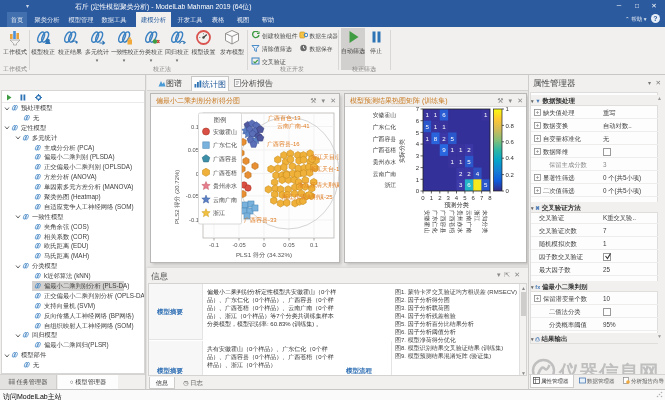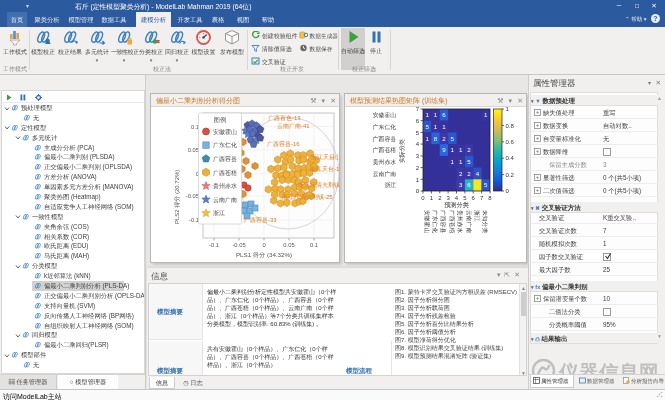--- a/index.html
+++ b/index.html
@@ -394,20 +394,34 @@
           <span style="position:absolute;left:31px;top:0;">无</span>
         </div>
 </div>
   </div>
   <div class="abs" style="left:0;top:299px;width:145px;height:14px;background:#f1f0ef;border-top:1px solid #d5d3d1;">
     <div class="abs" style="left:0;top:0;width:57px;height:14px;background:#e4e2e0;border-right:1px solid #cfcdcb;font-size:6.2px;color:#444;line-height:14px;text-align:center;white-space:nowrap;overflow:hidden;">▦ 任务管理器</div>
     <div class="abs" style="left:58px;top:0;width:60px;height:14px;background:#fdfdfd;font-size:6.2px;color:#333;line-height:14px;text-align:center;white-space:nowrap;overflow:hidden;">○ 模型管理器</div>
   </div>
 </div>
 <div class="abs" id="center">
+  <div id="doctabs">
+    <div class="dtab" style="left:11px;width:29px;"><svg width="8" height="8" style="vertical-align:-1px;">
+          <path d="M0.5 7.5 L3 2 L4.5 5 L6 3 L7.5 7.5 Z" fill="#4a9bd5"></path>
+        </svg>图谱</div>
+    <div class="dtab active" style="left:44px;width:38px;text-align:center;"><svg width="8" height="8" style="vertical-align:-1px;">
+          <rect x="0.5" y="4" width="1.8" height="3.5" fill="#2e74b5"></rect>
+          <rect x="3" y="2" width="1.8" height="5.5" fill="#2e74b5"></rect>
+          <rect x="5.5" y="0.5" width="1.8" height="7" fill="#2e74b5"></rect>
+        </svg>统计图</div>
+    <div class="dtab" style="left:87px;width:46px;"><svg width="7" height="8" style="vertical-align:-1px;">
+          <rect x="0.5" y="0.5" width="6" height="7" fill="#fff" stroke="#888" stroke-width="0.8"></rect>
+          <path d="M1.8 2.5 h3.4 M1.8 4 h3.4 M1.8 5.5 h2" stroke="#888" stroke-width="0.6"></path>
+        </svg>分析报告</div>
+  </div>
 
   <div class="plotwin" id="win1" style="left:3px;top:18px;width:190px;height:170px;">
     <div class="pw-title">偏最小二乘判别分析得分图</div>
     <div class="pw-icons"><span style="margin-right:5px;">⚒</span><span style="margin-right:5px;">▾</span>✕</div>
     <div id="sc-area" style="position:absolute;left:0;top:13px;width:188px;height:155px;overflow:hidden;">
       <div style="position:absolute;left:22px;top:12px;font-size:6px;color:#555;transform:rotate(-90deg);transform-origin:0 0;white-space:nowrap;">
           <span style="position:absolute;left:-105px;">PLS2 得分 (20.72%)</span>
         </div>
       <svg id="scsvg" style="position:absolute;left:0;top:0;" width="188" height="155" viewBox="0 0 188 155">
           <rect x="52" y="6" width="131" height="125" fill="#fdfdfd" stroke="#b9b7b5" stroke-width="0.8"></rect>

